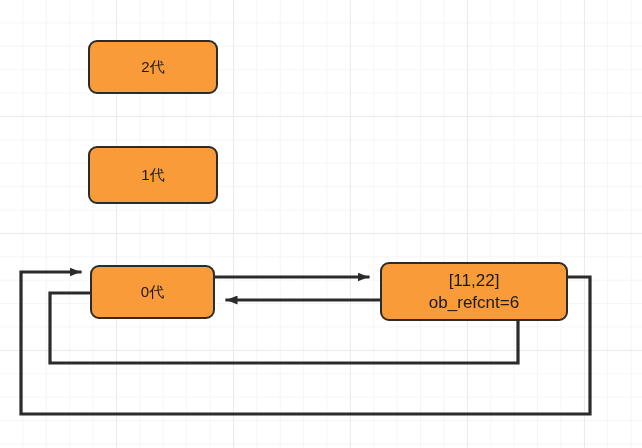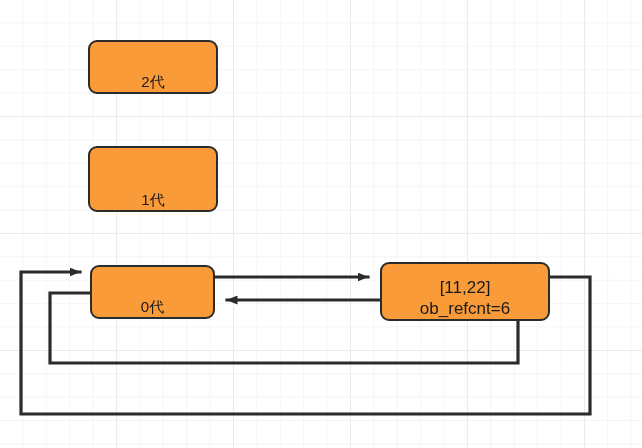--- a/index.html
+++ b/index.html
@@ -37,34 +37,34 @@
   }
   .node {
     position: absolute;
     box-sizing: border-box;
     background: #fa9b39;
     border: 2.5px solid #2b2b2b;
     border-radius: 9px;
     display: flex;
     flex-direction: column;
     align-items: center;
-    justify-content: flex-end;
+    justify-content: center;
     color: #1a1a1a;
     line-height: 1.25;
     text-align: center;
     z-index: 2;
   }
   .node-line {
     display: block;
     white-space: nowrap;
   }
   #node-gen2 { left: 88px;  top: 40px;  width: 130px; height: 54px; font-size: 15px; }
-  #node-gen1 { left: 88px;  top: 146px; width: 130px; height: 66px; font-size: 15px; }
+  #node-gen1 { left: 88px;  top: 146px; width: 130px; height: 58px; font-size: 15px; }
   #node-gen0 { left: 90px;  top: 265px; width: 125px; height: 54px; font-size: 15px; }
-  #node-obj  { left: 380px; top: 262px; width: 170px; height: 59px; font-size: 17px; }
+  #node-obj  { left: 380px; top: 262px; width: 188px; height: 59px; font-size: 17px; }
 </style>
 </head>
 <body>
 
 <div id="canvas">
 
   <svg id="edges" viewBox="0 0 642 448" xmlns="http://www.w3.org/2000/svg">
     <defs>
       <marker id="arrowhead" markerWidth="11" markerHeight="9" refX="10.5" refY="4.5" orient="auto" markerUnits="userSpaceOnUse">
         <path d="M 0 0 L 11 4.5 L 0 9 z" fill="#2b2b2b"></path>

